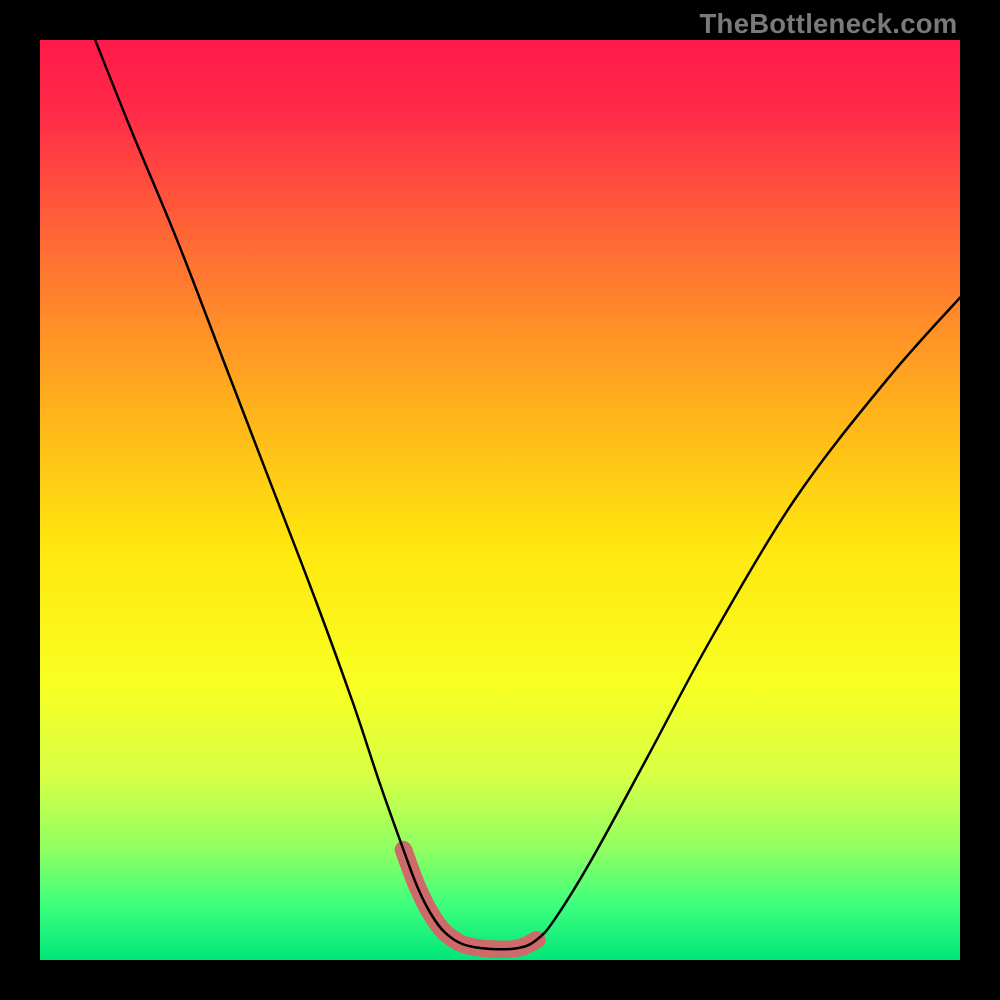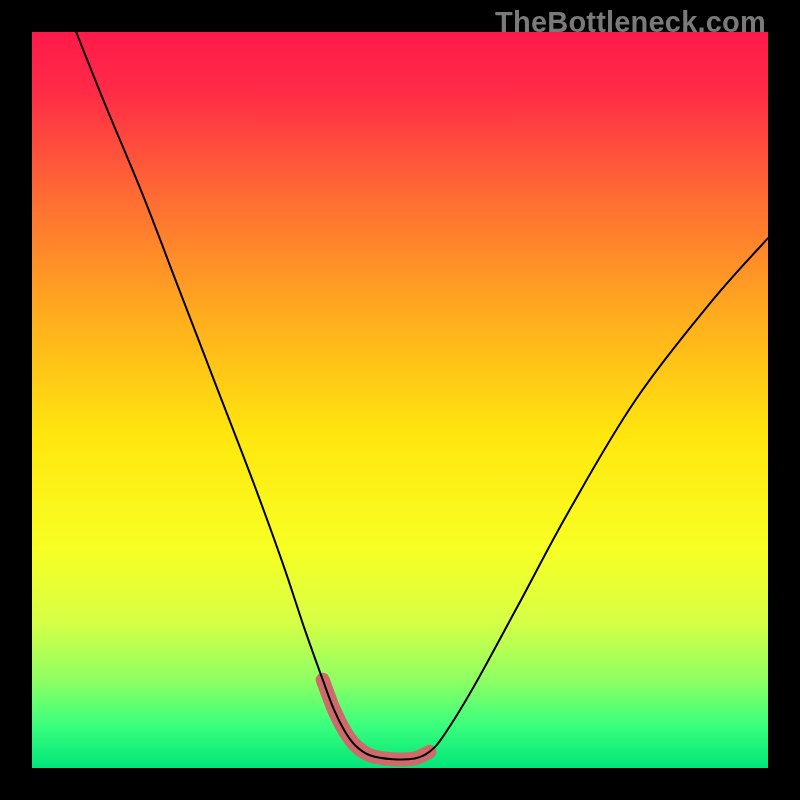--- a/index.html
+++ b/index.html
@@ -22,21 +22,21 @@
     top: 32px;
     right: 32px;
     bottom: 32px;
     overflow: hidden;
   }
   .watermark {
     position: absolute;
     top: 6px;
     right: 34px;
     color: #7a7a7a;
-    font-size: 29px;
+    font-size: 22px;
     font-weight: 600;
     letter-spacing: 0.2px;
     user-select: none;
   }
   svg { display: block; }
 </style>
 </head>
 <body>
 
 <div class="frame">

